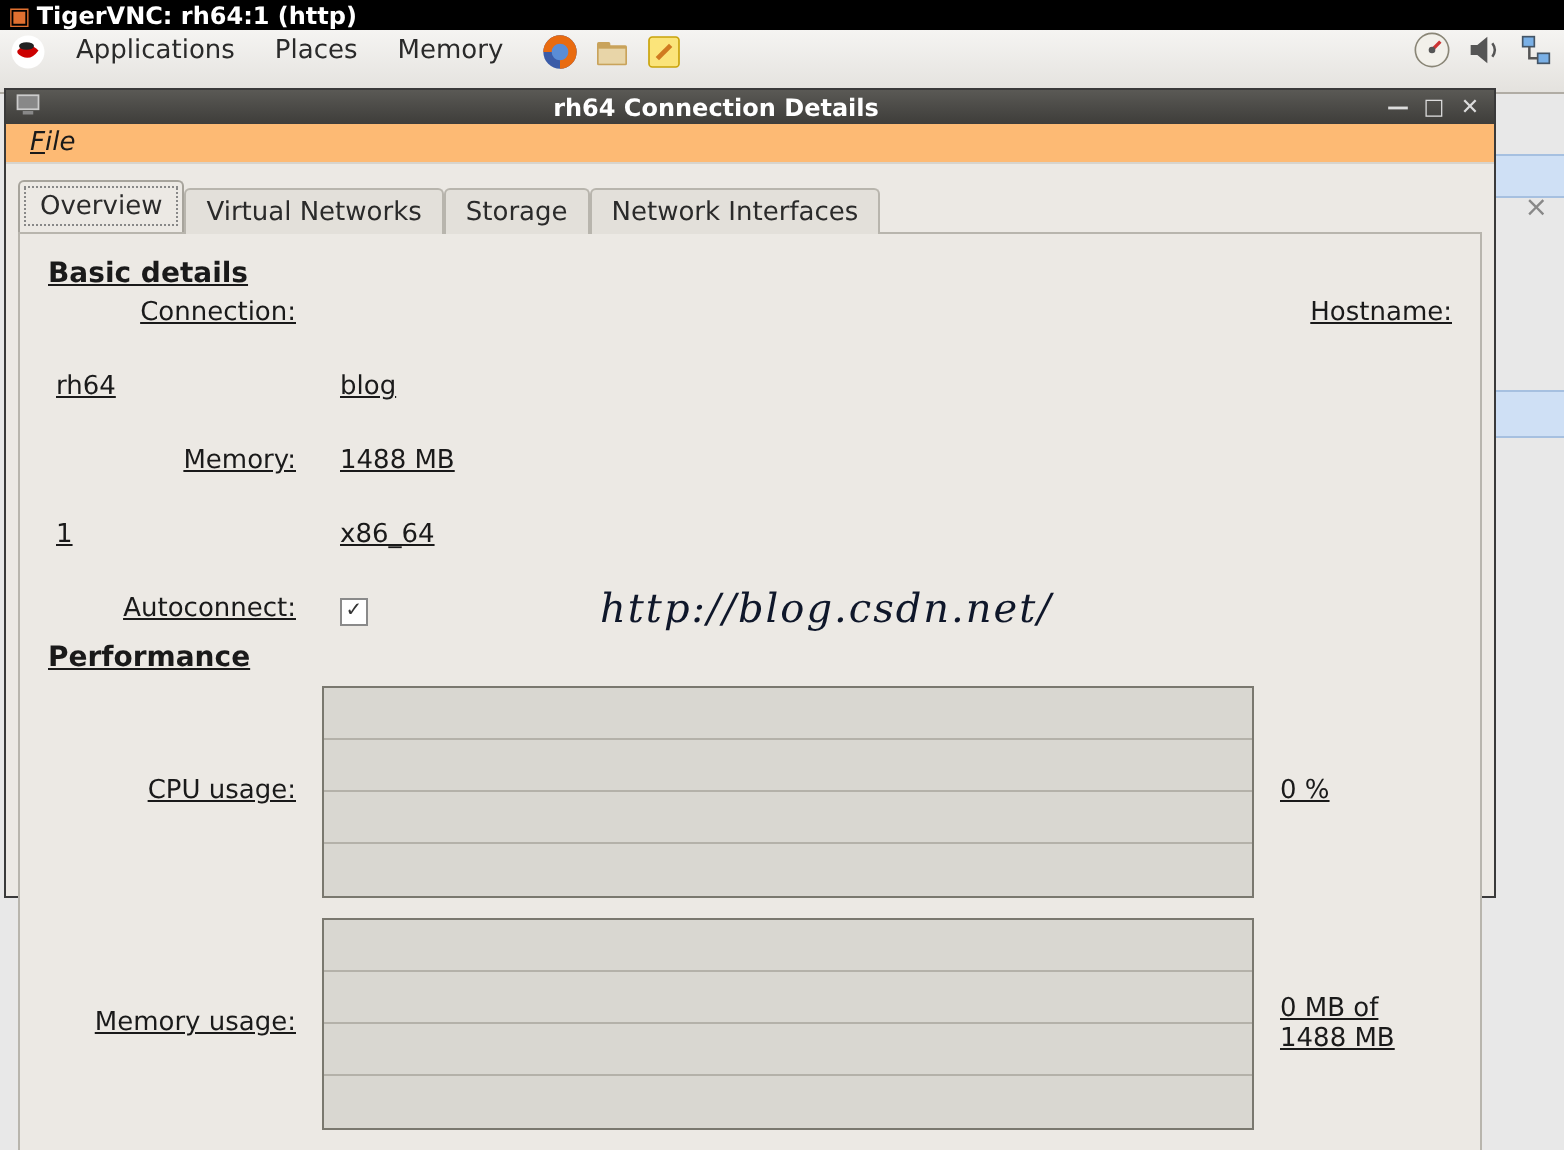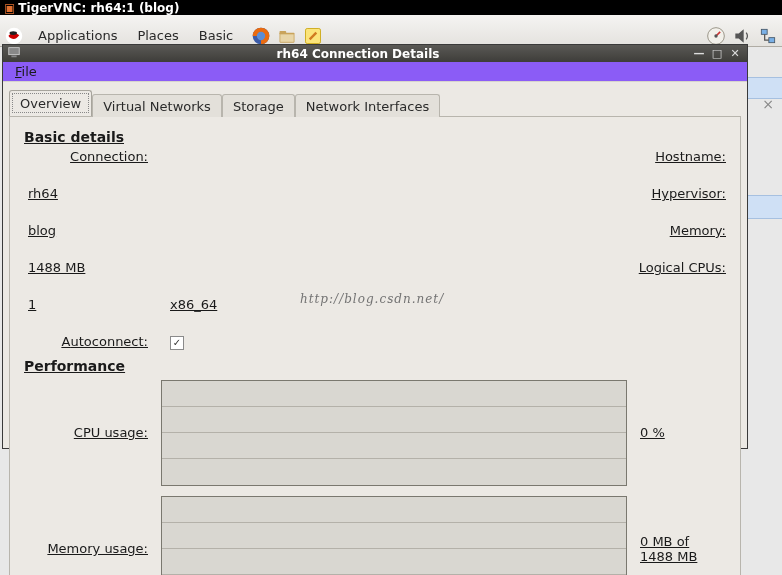--- a/index.html
+++ b/index.html
@@ -1,78 +1,78 @@
 <!DOCTYPE html>
 <html><head>
 <meta charset="utf-8">
 <style>
 * { box-sizing: border-box; margin: 0; padding: 0; }
 body { font-family: "DejaVu Sans", "Liberation Sans", sans-serif; font-size: 13px; background: #e8e8e8; width: 782px; height: 575px; overflow: hidden; position: relative; color: #1a1a1a; }
 .vnc-titlebar { background: #000; color: #fff; font-weight: bold; font-size: 12px; padding: 1px 4px; height: 15px; display: flex; align-items: center; }
 .vnc-titlebar .ticon { color: #e07030; margin-right: 3px; }
-.gnome-panel { height: 32px; background: linear-gradient(#f5f4f2, #e4e2de); border-bottom: 1px solid #b0aca4; display: flex; align-items: flex-end; padding: 0 4px; gap: 2px; }
+.gnome-panel { height: 32px; background: linear-gradient(#f5f4f2, #e4e2de); border-bottom: 1px solid #b0aca4; display: flex; align-items: flex-start; padding: 0 4px; gap: 2px; }
 .panel-left { display: flex; align-items: center; gap: 4px; }
 .panel-icon { width: 20px; height: 20px; display: inline-flex; align-items: center; justify-content: center; }
 .redhat-logo svg { width: 18px; height: 18px; }
 .menu-items { display: flex; gap: 4px; margin-left: 2px; }
 .menu-item { padding: 3px 8px; cursor: default; color: #2a2a2a; }
 .launcher-strip { display: flex; gap: 6px; margin-left: 6px; }
 .panel-right { margin-left: auto; display: flex; gap: 6px; align-items: center; }
 .bg-band { position: absolute; left: 748px; right: 0; background: #cfe0f5; border-top: 1px solid #a6c0e0; border-bottom: 1px solid #a6c0e0; }
 .bg-band.b1 { top: 77px; height: 22px; }
 .bg-band.b2 { top: 195px; height: 24px; }
 .bg-close { position: absolute; top: 96px; right: 8px; color: #888; font-size: 14px; }
 .dialog { position: absolute; left: 2px; top: 44px; width: 746px; height: 405px; background: #ece9e4; border: 1px solid #3a3a3a; display: flex; flex-direction: column; }
 .dlg-titlebar { height: 22px; background: linear-gradient(#5a5955, #3e3d3a); color: #fff; display: flex; align-items: center; font-weight: bold; font-size: 12px; padding: 0 4px; }
 .dlg-titlebar .ticon2 { width: 14px; margin-right: 4px; display: inline-block; }
 .dlg-title { flex: 1; text-align: center; }
 .winbtns { display: flex; gap: 2px; }
 .winbtn { width: 16px; height: 14px; display: inline-flex; align-items: center; justify-content: center; color: #ddd; font-size: 11px; cursor: default; }
-.menubar { height: 24px; background: #8b5cf6; display: flex; align-items: center; padding: 0 6px; border-bottom: 1px solid #d7d4cd; }
+.menubar { height: 24px; background: #fdba74; display: flex; align-items: center; padding: 0 6px; border-bottom: 1px solid #d7d4cd; font-style: italic; }
 .menubar-item { padding: 2px 6px; cursor: default; }
 .menubar-item .mn { text-decoration: underline; }
 .tab-area { padding: 8px 6px 6px 6px; flex: 1; display: flex; flex-direction: column; }
 .tabstrip { display: flex; align-items: flex-end; height: 26px; }
 .tab { background: #e3e0da; border: 1px solid #b8b5ad; border-bottom: none; padding: 4px 10px 3px 10px; margin-right: 0px; color: #2a2a2a; cursor: default; position: relative; top: 1px; border-radius: 3px 3px 0 0; margin-top: 14px; }
 .tab.active { background: #ece9e4; border-color: #a7a49c; z-index: 2; padding-top: 5px; padding-bottom: 5px; top: 0; outline: 1px dotted #888; outline-offset: -4px; }
 .tab-panel { border: 1px solid #b8b5ad; background: #ece9e4; flex: 1; padding: 10px 14px; overflow: hidden; text-decoration: underline; }
 .section-head { font-weight: bold; margin: 2px 0 4px 0; font-size: 14px; }
 .kv-grid { display: grid; grid-template-columns: 120px auto; column-gap: 6px; row-gap: 4px; margin-left: 4px; margin-bottom: 8px; gap: 22px; }
 .kv-label { text-align: right; }
 .kv-label .mn { text-decoration: underline; }
 .kv-val { text-align: left; }
 .chk { width: 14px; height: 14px; border: 1px solid #8a8a8a; background: #fff; display: inline-flex; align-items: center; justify-content: center; font-size: 10px; color: #333; }
 .perf-row { display: grid; grid-template-columns: 124px 466px 1fr; align-items: center; column-gap: 13px; margin: 6px 0 10px 0; }
 .perf-label { text-align: right; }
 .chart { height: 106px; border: 1px solid #7a786f; background: #d9d7d1; display: flex; flex-direction: column; }
 .chart .lane { flex: 1; border-top: 1px solid #b4b1a9; }
 .chart .lane:first-child { border-top: none; }
-.watermark { position: absolute; top: 292px; left: 300px; color: #737373; font-family: "DejaVu Serif", serif; font-style: italic; font-size: 12px; letter-spacing: 1px; pointer-events: none; }
+.watermark { position: absolute; top: 292px; left: 300px; color: #0f172a; font-family: "DejaVu Serif", serif; font-style: italic; font-size: 20px; letter-spacing: 1px; pointer-events: none; }
 </style>
 </head>
 <body>
 
 <div class="vnc-titlebar">
   <span class="ticon">▣</span>
-  <span>TigerVNC: rh64:1 (blog)</span>
+  <span>TigerVNC: rh64:1 (http)</span>
 </div>
 
 <div class="gnome-panel">
   <div class="panel-left">
     <span class="panel-icon redhat-logo">
       <svg viewBox="0 0 24 24">
           <circle cx="12" cy="12" r="11" fill="#fff"></circle>
           <path d="M5 11 Q12 4 19 11 Q14 18 8 15 Q4 13 5 11" fill="#cc0000"></path>
           <ellipse cx="11" cy="8" rx="5" ry="2.5" fill="#222"></ellipse>
         </svg>
     </span>
     <div class="menu-items">
       <span class="menu-item">Applications</span>
       <span class="menu-item">Places</span>
-      <span class="menu-item">Basic</span>
+      <span class="menu-item">Memory</span>
     </div>
     <div class="launcher-strip">
       <span class="panel-icon">
         <svg viewBox="0 0 24 24">
             <circle cx="12" cy="12" r="10" fill="#3b5ca8"></circle>
             <path d="M2 12 A10 10 0 0 1 22 12 A10 10 0 0 1 12 22 L12 12 Z" fill="#e96b10"></path>
             <circle cx="12" cy="12" r="5" fill="#5a8dd6"></circle>
           </svg>
       </span>
       <span class="panel-icon">
@@ -149,27 +149,25 @@
     <div class="tab-panel">
 
       <div class="section-head">Basic details</div>
 
       <div class="kv-grid">
         <div class="kv-label">Connection:</div>
 
         <div class="kv-label">Hostname:</div>
         <div class="kv-val">rh64</div>
 
-        <div class="kv-label">Hypervisor:</div>
         <div class="kv-val">blog</div>
 
         <div class="kv-label">Memory:</div>
         <div class="kv-val">1488 MB</div>
 
-        <div class="kv-label">Logical CPUs:</div>
         <div class="kv-val">1</div>
 
         <div class="kv-val">x86_64</div>
 
         <div class="kv-label"><span class="mn">A</span><span>utoconnect:</span></div>
         <div class="kv-val">
           <span class="chk">✓</span>
         </div>
       </div>
 

